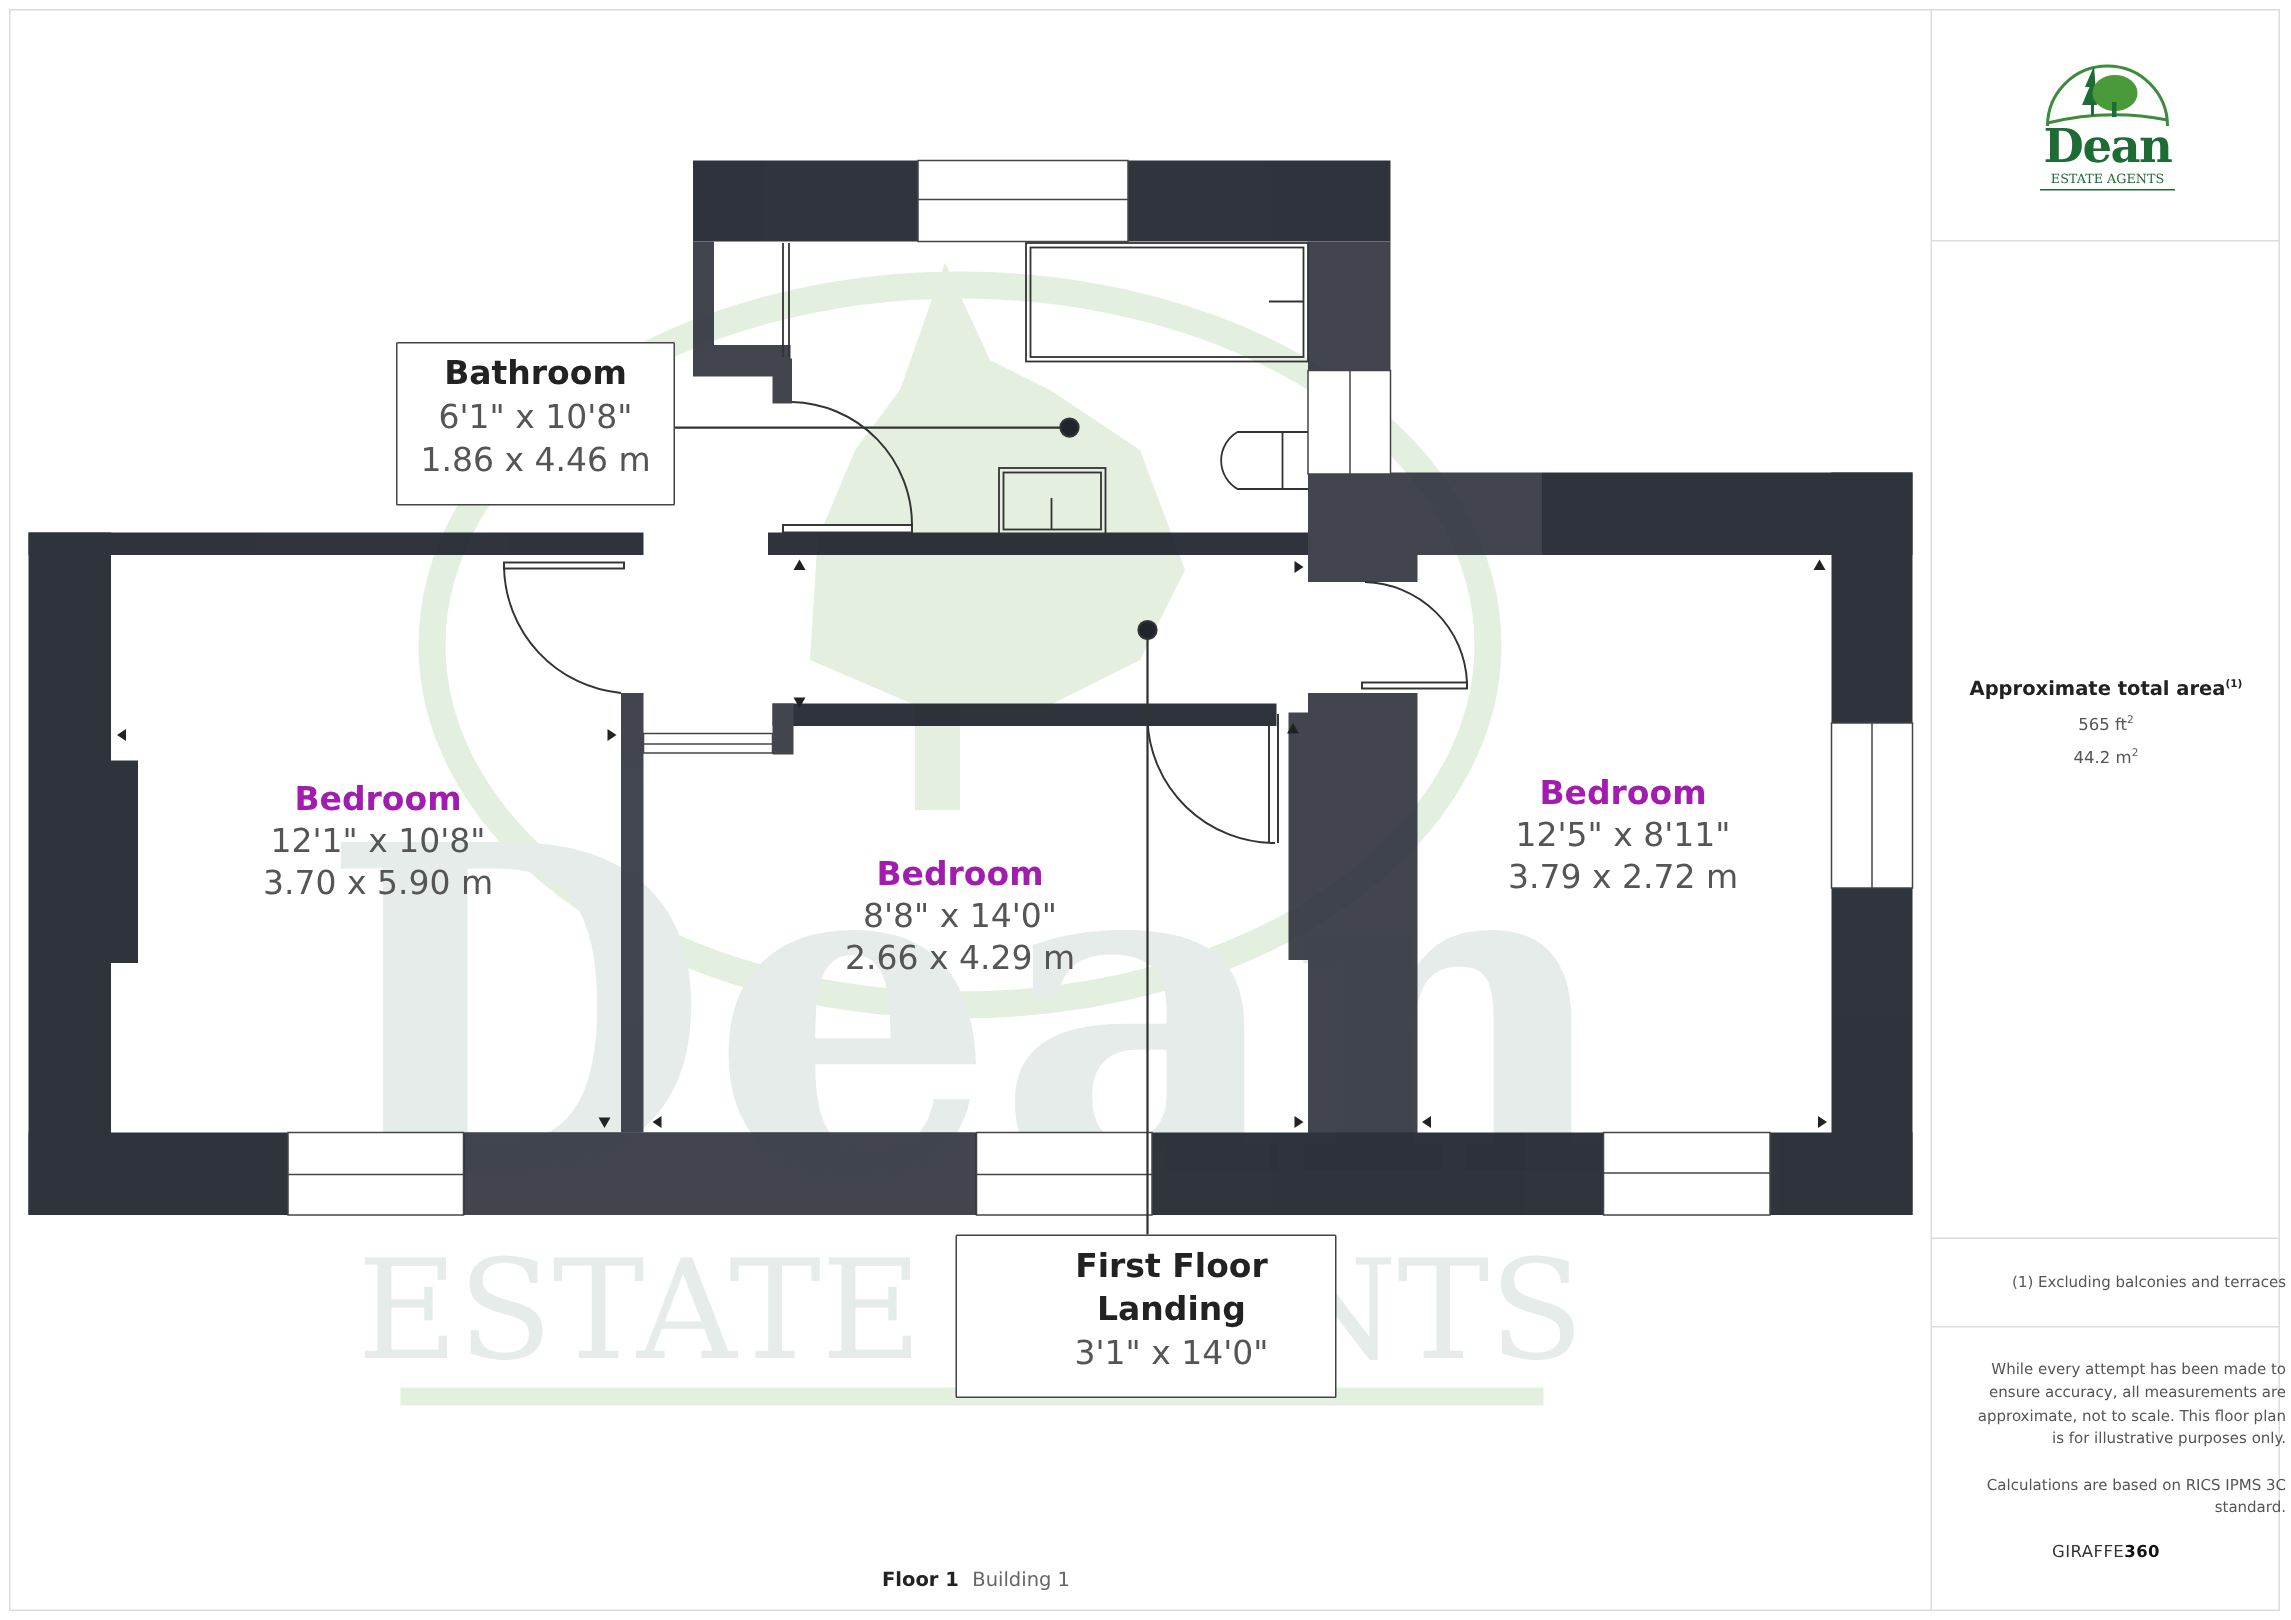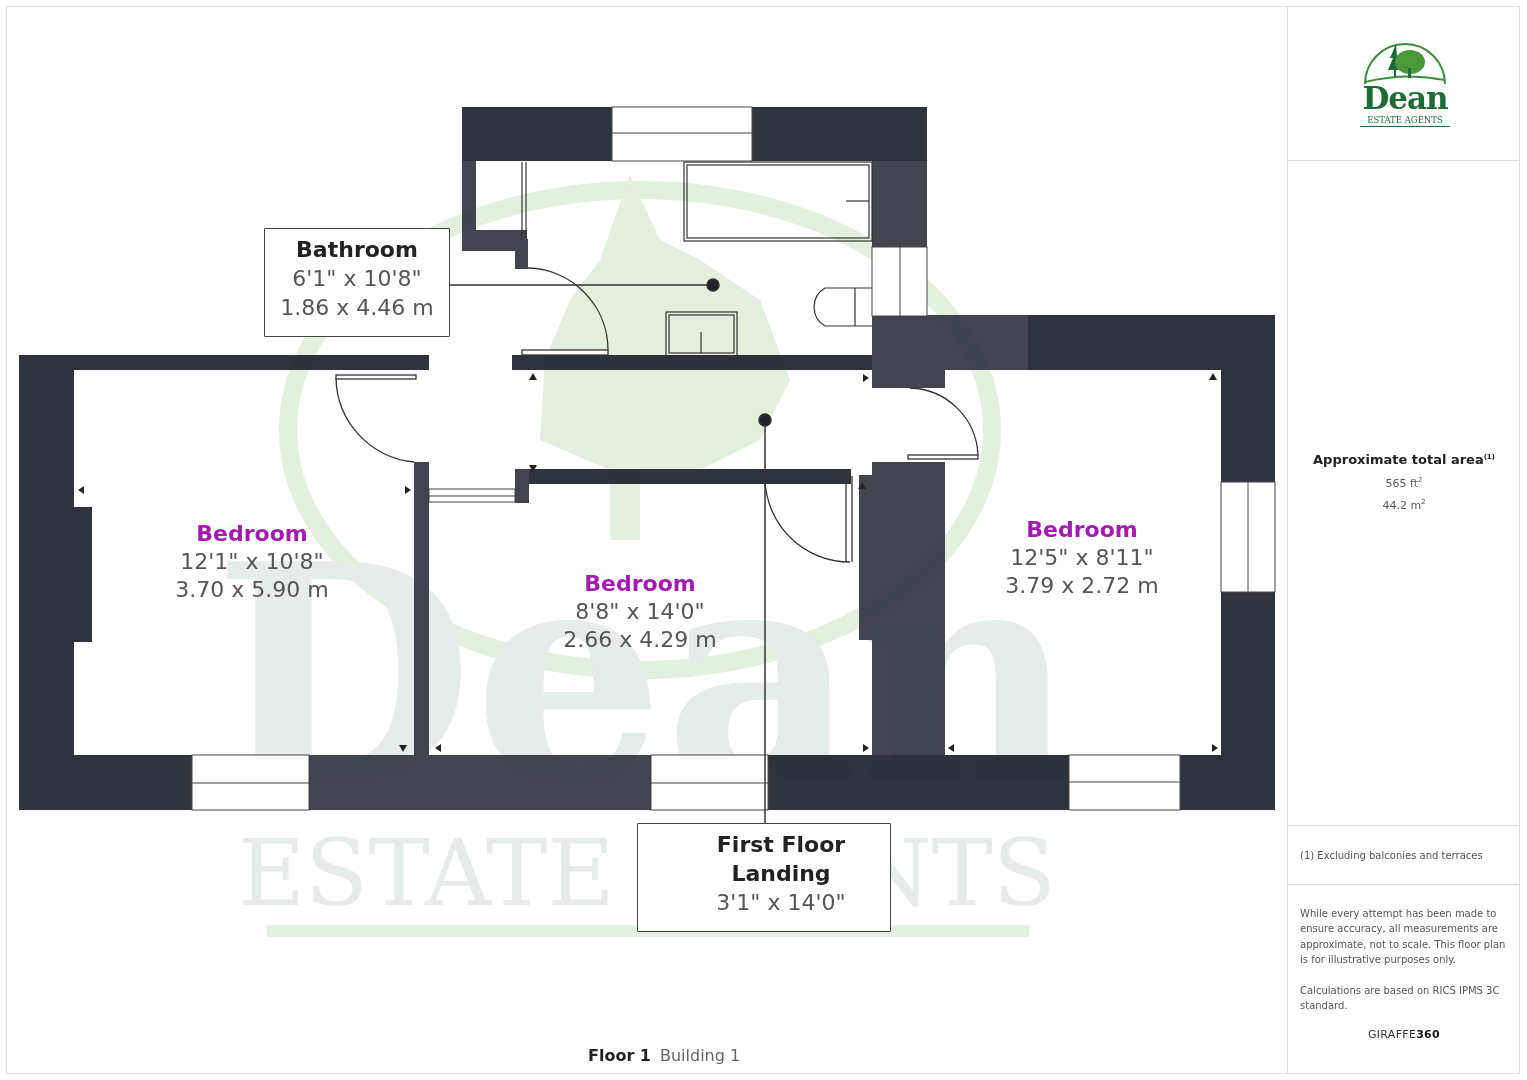--- a/index.html
+++ b/index.html
@@ -7,24 +7,24 @@
   .frame { position:absolute; left:6px; top:6px; width:1514px; height:1068px; border:1px solid #dcdcdc; box-sizing:border-box; }
   .sidebar { position:absolute; left:1287px; top:6px; width:233px; height:1068px; border-left:1px solid #dcdcdc; box-sizing:border-box; }
   .sb-sec { position:absolute; left:0; width:232px; border-bottom:1px solid #dcdcdc; box-sizing:border-box; }
   .logo-wrap { position:absolute; left:72px; top:30px; width:90px; height:95px; }
   .logo-dean { position:absolute; left:0; top:46px; width:90px; text-align:center; font-family:"DejaVu Serif", serif; font-weight:bold; font-size:31px; color:#1d6b35; letter-spacing:-1px; line-height:32px; }
   .logo-sub { position:absolute; left:0; top:79px; width:90px; text-align:center; font-family:"DejaVu Serif", serif; font-size:8.5px; color:#1d6b35; border-bottom:1.5px solid #1d6b35; padding-bottom:1px; line-height:10px; }
   .area-title { position:absolute; top:446px; left:0; width:232px; text-align:center; font-weight:bold; font-size:13px; color:#222; }
   .area-title sup { font-size:7px; }
   .area-val { position:absolute; left:0; width:232px; text-align:center; font-size:11px; color:#555; }
   .area-val sup { font-size:7px; }
-  .note { position:absolute; left:12px; width:208px; text-align:left; font-size:10px; color:#555; line-height:15.3px; }
+  .note { position:absolute; left:28px; width:208px; text-align:right; font-size:10px; color:#555; line-height:15.3px; }
   .giraffe { position:absolute; top:1022px; left:0; width:232px; text-align:center; font-size:11px; color:#333; letter-spacing:0.3px; }
   .giraffe b { color:#111; }
-  .floor-label { position:absolute; top:1046px; left:588px; font-size:16px; color:#222; }
+  .floor-label { position:absolute; top:1046px; left:588px; font-size:13px; color:#222; }
   .floor-label .b { font-weight:bold; }
   .floor-label .n { color:#666; margin-left:9px; }
   svg.plan { position:absolute; left:0; top:0; }
   .room { position:absolute; text-align:center; color:#555; font-size:22px; line-height:28px; }
   .room .name { font-weight:bold; color:#a21caf; font-size:22px; }
   .callout { position:absolute; background:#fff; border:1.5px solid #444; border-radius:1px; box-sizing:border-box; text-align:center; color:#555; font-size:22px; line-height:29px; padding-top:6px; }
   .callout .name { font-weight:bold; color:#222; }
 </style>
 </head>
 <body>

